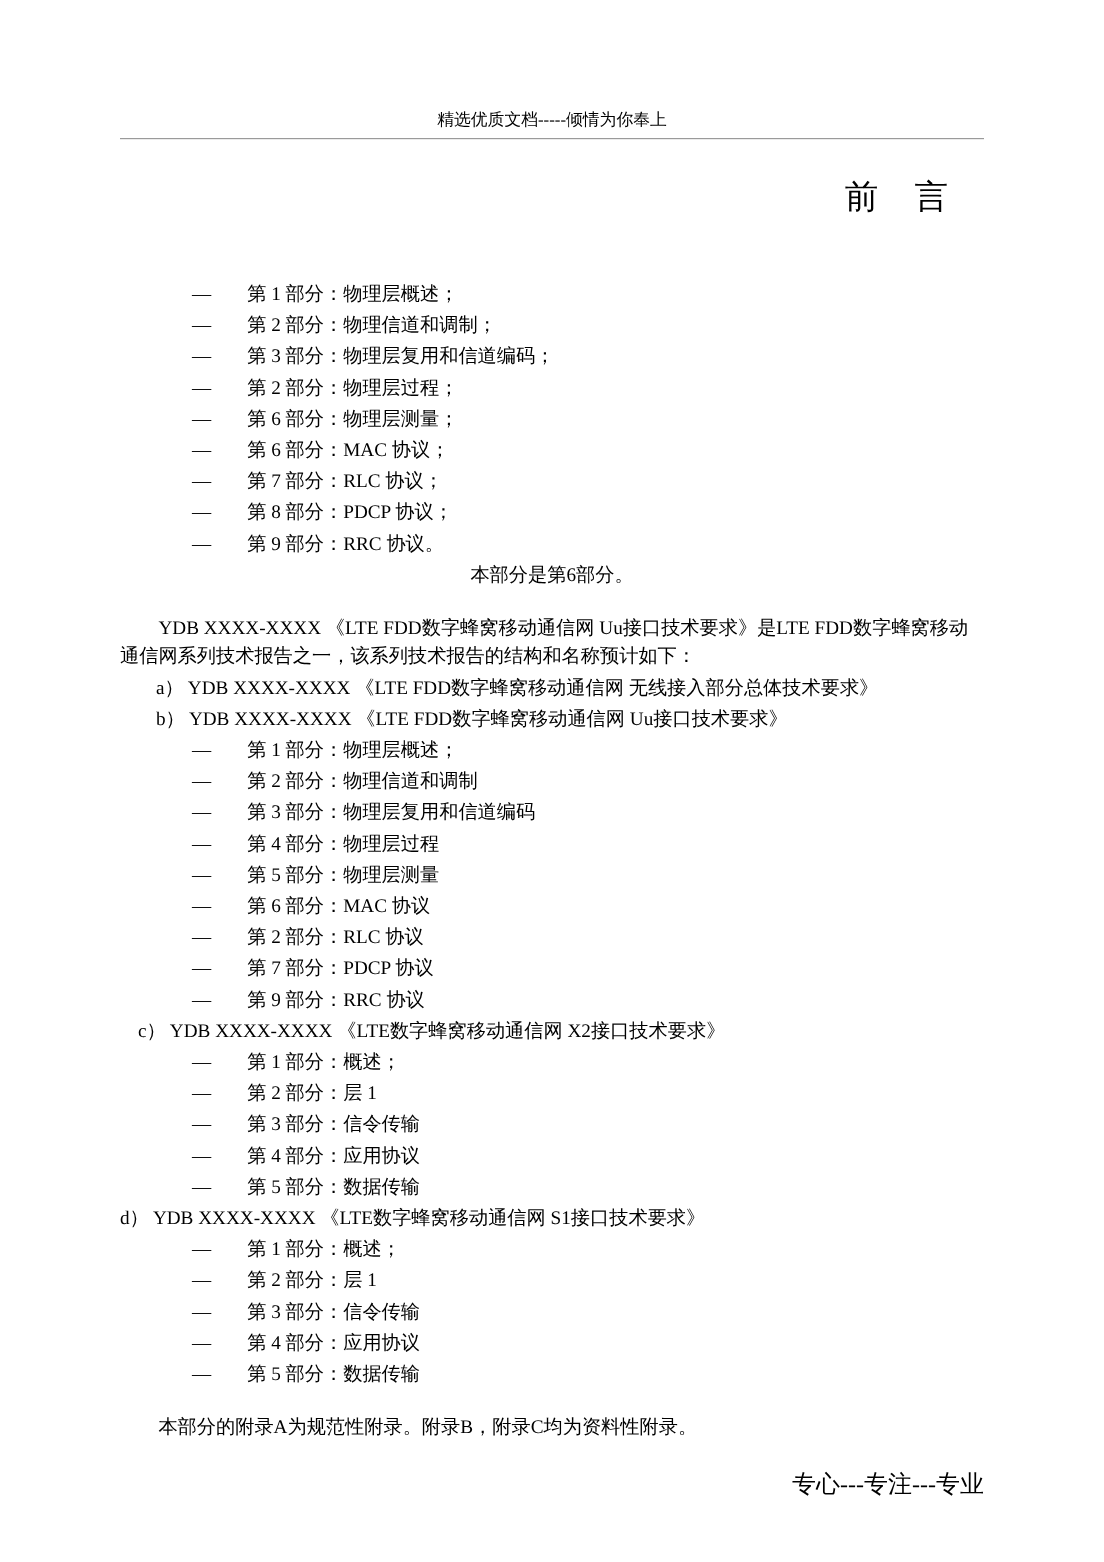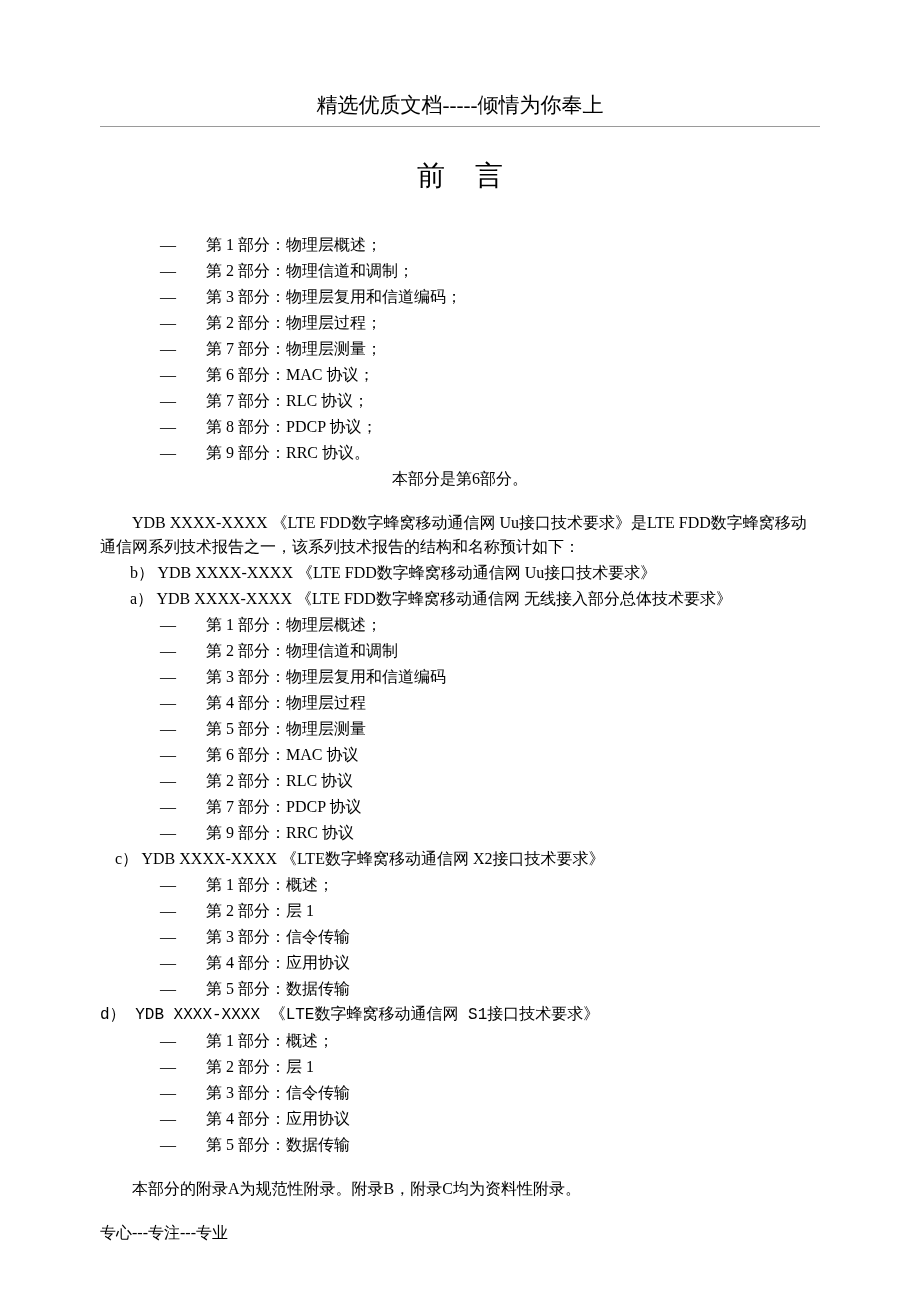--- a/index.html
+++ b/index.html
@@ -12,34 +12,34 @@
     color: #000;
     font-size: 16px;
     line-height: 1.5;
   }
   .page {
     width: 920px;
     padding: 90px 100px 20px 100px;
   }
   .header-line {
     text-align: center;
-    font-size: 21px;
+    font-size: 14px;
     letter-spacing: 0;
     margin-bottom: 4px;
   }
   .rule {
     border: none;
     border-top: 1px solid #9a9a9a;
     margin: 0 0 28px 0;
   }
   .title {
-    text-align: center;
+    text-align: right;
     font-size: 28px;
     letter-spacing: 30px;
-    margin-bottom: 36px;
+    margin-bottom: 48px;
     padding-left: 30px;
   }
   .para {
     text-indent: 2em;
     margin: 0 0 2px 0;
   }
   .dash-list {
     list-style: none;
     padding: 0;
     margin: 0 0 2px 60px;
@@ -55,22 +55,22 @@
     top: 0;
     width: 30px;
     text-align: left;
   }
   .plain {
     text-indent: 2em;
     margin: 0 0 2px 0;
   }
   .spacer { height: 18px; }
   .footer {
-    text-align: left;
-    font-size: 16px;
+    text-align: right;
+    font-size: 20px;
     margin-top: 20px;
   }
   .alpha {
     margin: 0 0 2px 30px;
   }
 </style>
 </head>
 <body>
 
 <div class="page">
@@ -79,36 +79,36 @@
   <hr class="rule">
 
   <div class="title">前言</div>
 
 
   <ul class="dash-list">
     <li><span class="dash">—</span><span>第 1 部分：物理层概述；</span></li>
     <li><span class="dash">—</span><span>第 2 部分：物理信道和调制；</span></li>
     <li><span class="dash">—</span><span>第 3 部分：物理层复用和信道编码；</span></li>
     <li><span class="dash">—</span><span>第 2 部分：物理层过程；</span></li>
-    <li><span class="dash">—</span><span>第 7 部分：物理层测量；</span></li>
+    <li><span class="dash">—</span><span>第 6 部分：物理层测量；</span></li>
     <li><span class="dash">—</span><span>第 6 部分：MAC 协议；</span></li>
     <li><span class="dash">—</span><span>第 7 部分：RLC 协议；</span></li>
     <li><span class="dash">—</span><span>第 8 部分：PDCP 协议；</span></li>
     <li><span class="dash">—</span><span>第 9 部分：RRC 协议。</span></li>
   </ul>
 
   <p class="plain" style="text-indent:0;text-align:center;">本部分是第6部分。</p>
 
   <div class="spacer"></div>
 
   <p class="para" style="text-indent:2em;">YDB XXXX-XXXX 《LTE FDD数字蜂窝移动通信网 Uu接口技术要求》是LTE FDD数字蜂窝移动通信网系列技术报告之一，该系列技术报告的结构和名称预计如下：</p>
 
+  <p class="alpha">a）  YDB XXXX-XXXX 《LTE FDD数字蜂窝移动通信网 无线接入部分总体技术要求》</p>
+
   <p class="alpha">b）  YDB XXXX-XXXX 《LTE FDD数字蜂窝移动通信网 Uu接口技术要求》</p>
-
-  <p class="alpha">a）  YDB XXXX-XXXX 《LTE FDD数字蜂窝移动通信网 无线接入部分总体技术要求》</p>
   <ul class="dash-list">
     <li><span class="dash">—</span><span>第 1 部分：物理层概述；</span></li>
     <li><span class="dash">—</span><span>第 2 部分：物理信道和调制</span></li>
     <li><span class="dash">—</span><span>第 3 部分：物理层复用和信道编码</span></li>
     <li><span class="dash">—</span><span>第 4 部分：物理层过程</span></li>
     <li><span class="dash">—</span><span>第 5 部分：物理层测量</span></li>
     <li><span class="dash">—</span><span>第 6 部分：MAC 协议</span></li>
     <li><span class="dash">—</span><span>第 2 部分：RLC 协议</span></li>
     <li><span class="dash">—</span><span>第 7 部分：PDCP 协议</span></li>
     <li><span class="dash">—</span><span>第 9 部分：RRC 协议</span></li>
@@ -116,21 +116,21 @@
 
   <p class="alpha" style="margin-left:15px;">c）  YDB XXXX-XXXX 《LTE数字蜂窝移动通信网 X2接口技术要求》</p>
   <ul class="dash-list">
     <li><span class="dash">—</span><span>第 1 部分：概述；</span></li>
     <li><span class="dash">—</span><span>第 2 部分：层 1</span></li>
     <li><span class="dash">—</span><span>第 3 部分：信令传输</span></li>
     <li><span class="dash">—</span><span>第 4 部分：应用协议</span></li>
     <li><span class="dash">—</span><span>第 5 部分：数据传输</span></li>
   </ul>
 
-  <p class="alpha" style="margin-left:0;font-family:Liberation Mono, monospace;">d）  YDB XXXX-XXXX 《LTE数字蜂窝移动通信网 S1接口技术要求》</p>
+  <p class="alpha" style="margin-left:0;">d）  YDB XXXX-XXXX 《LTE数字蜂窝移动通信网 S1接口技术要求》</p>
   <ul class="dash-list">
     <li><span class="dash">—</span><span>第 1 部分：概述；</span></li>
     <li><span class="dash">—</span><span>第 2 部分：层 1</span></li>
     <li><span class="dash">—</span><span>第 3 部分：信令传输</span></li>
     <li><span class="dash">—</span><span>第 4 部分：应用协议</span></li>
     <li><span class="dash">—</span><span>第 5 部分：数据传输</span></li>
   </ul>
 
   <div class="spacer"></div>
 

